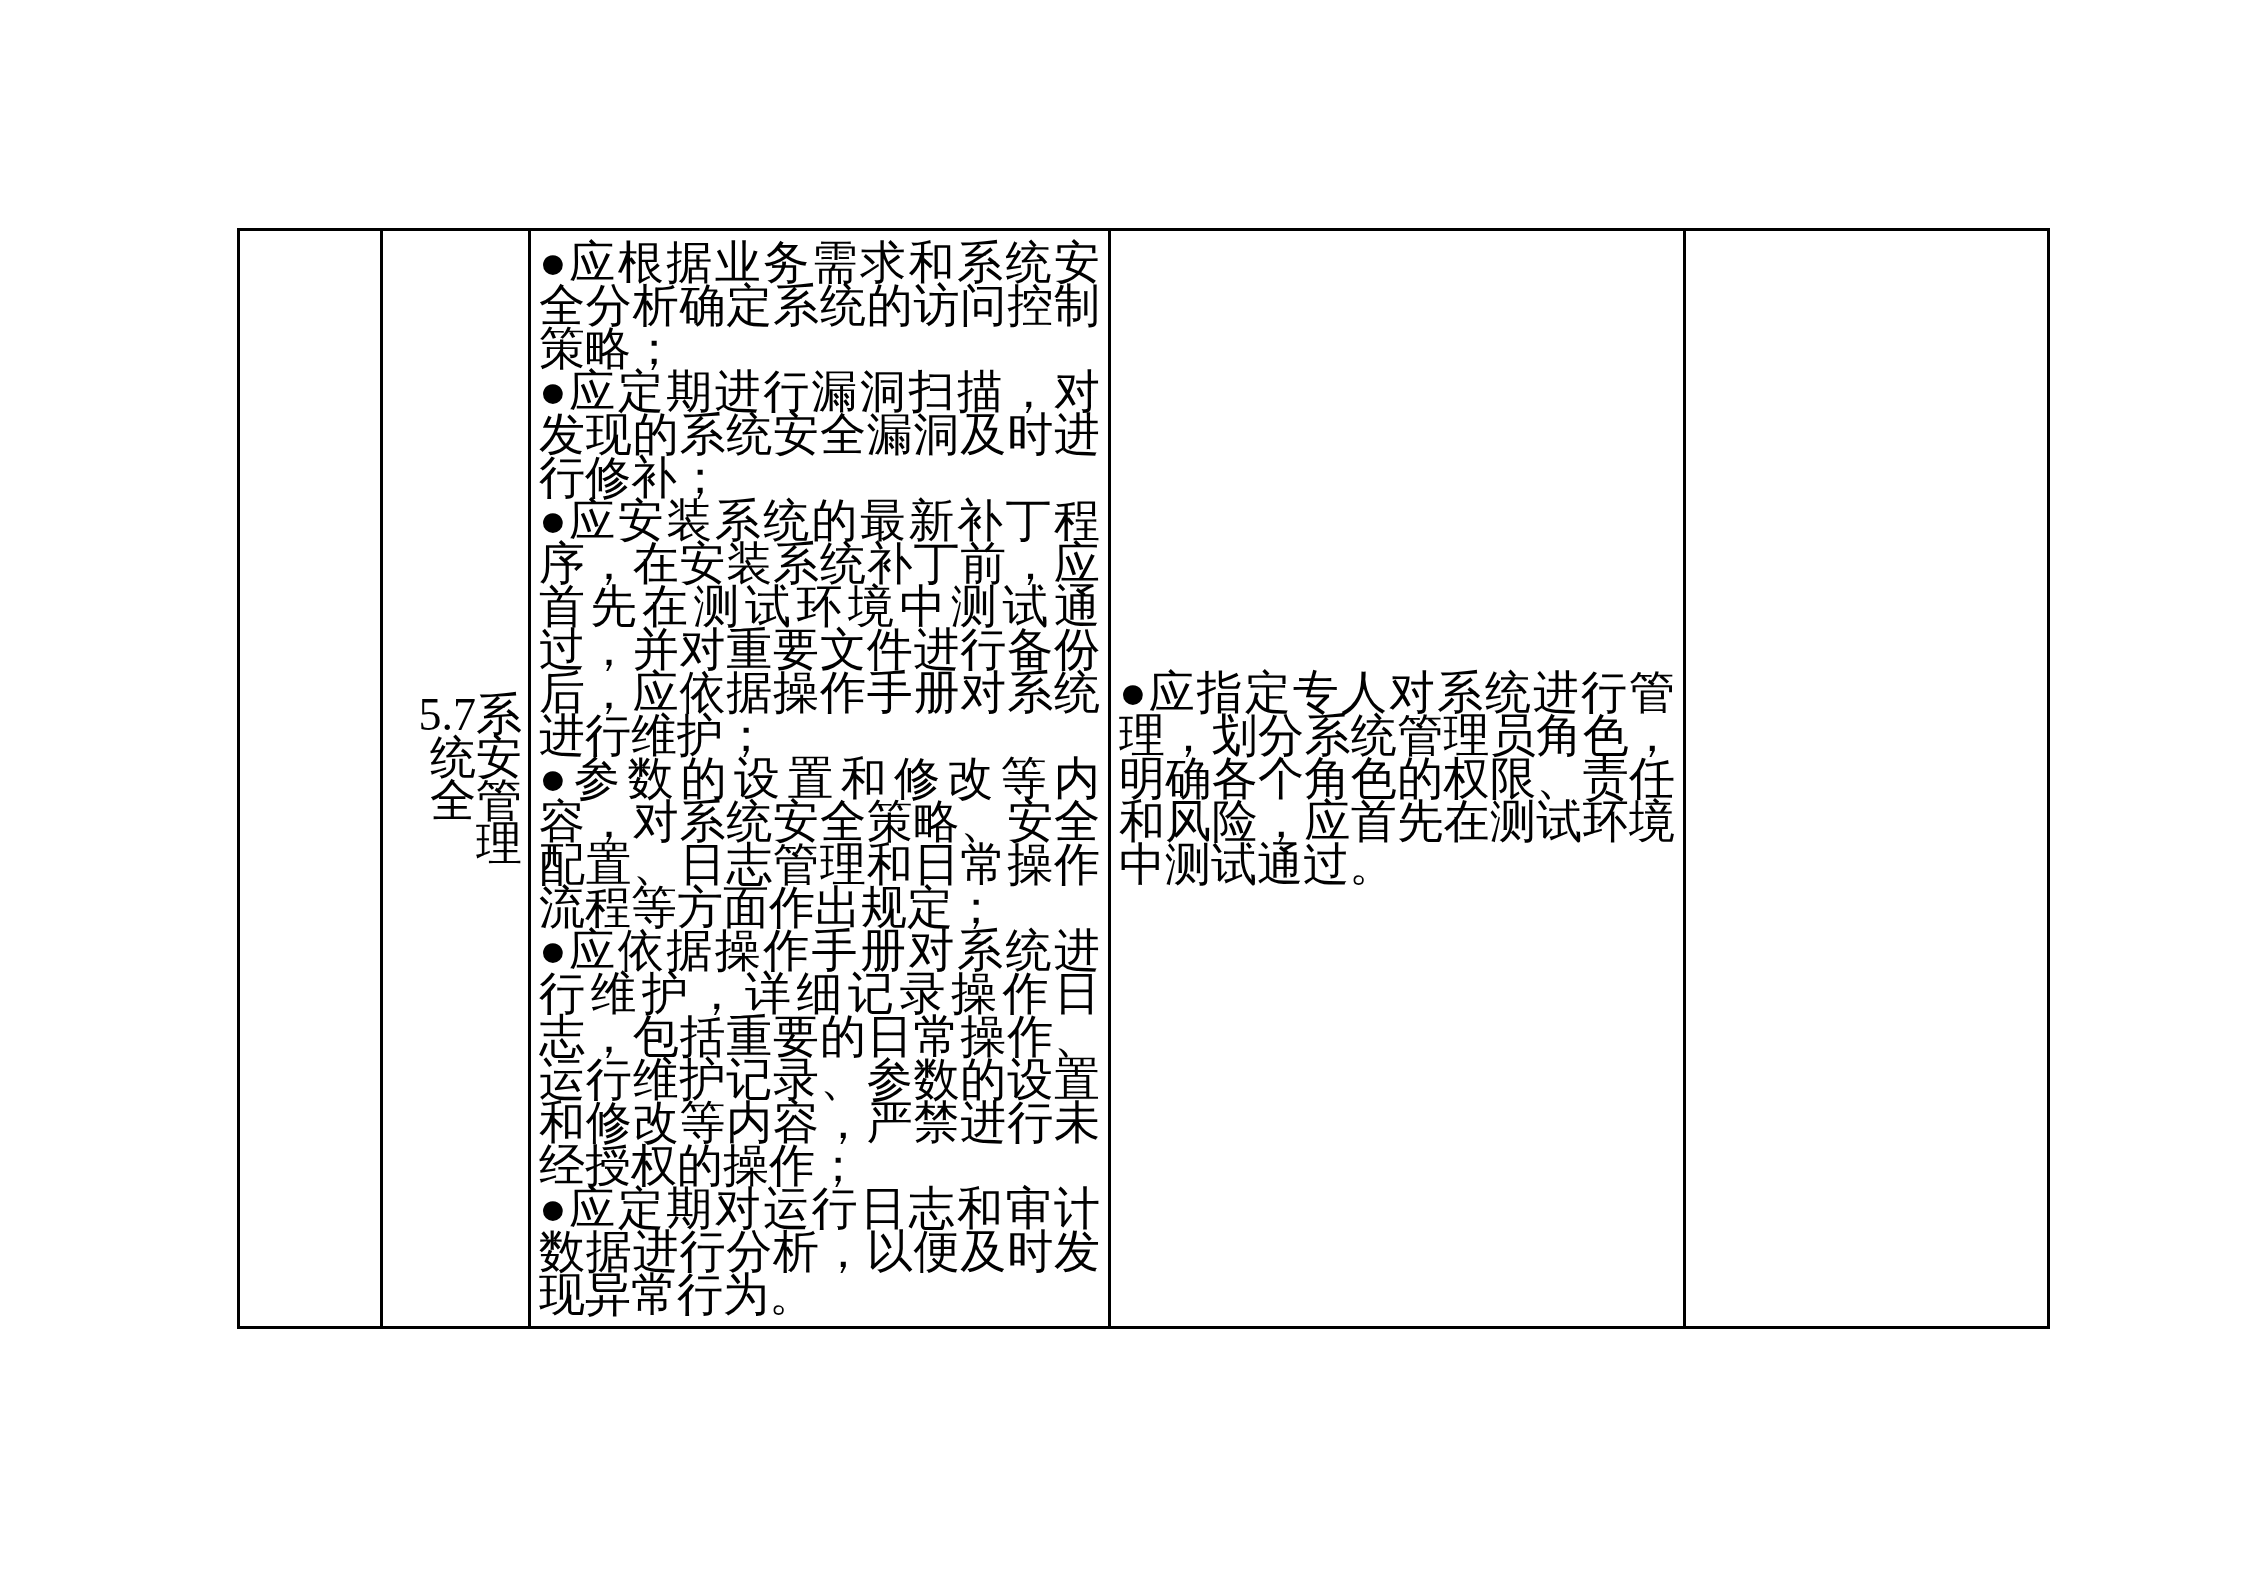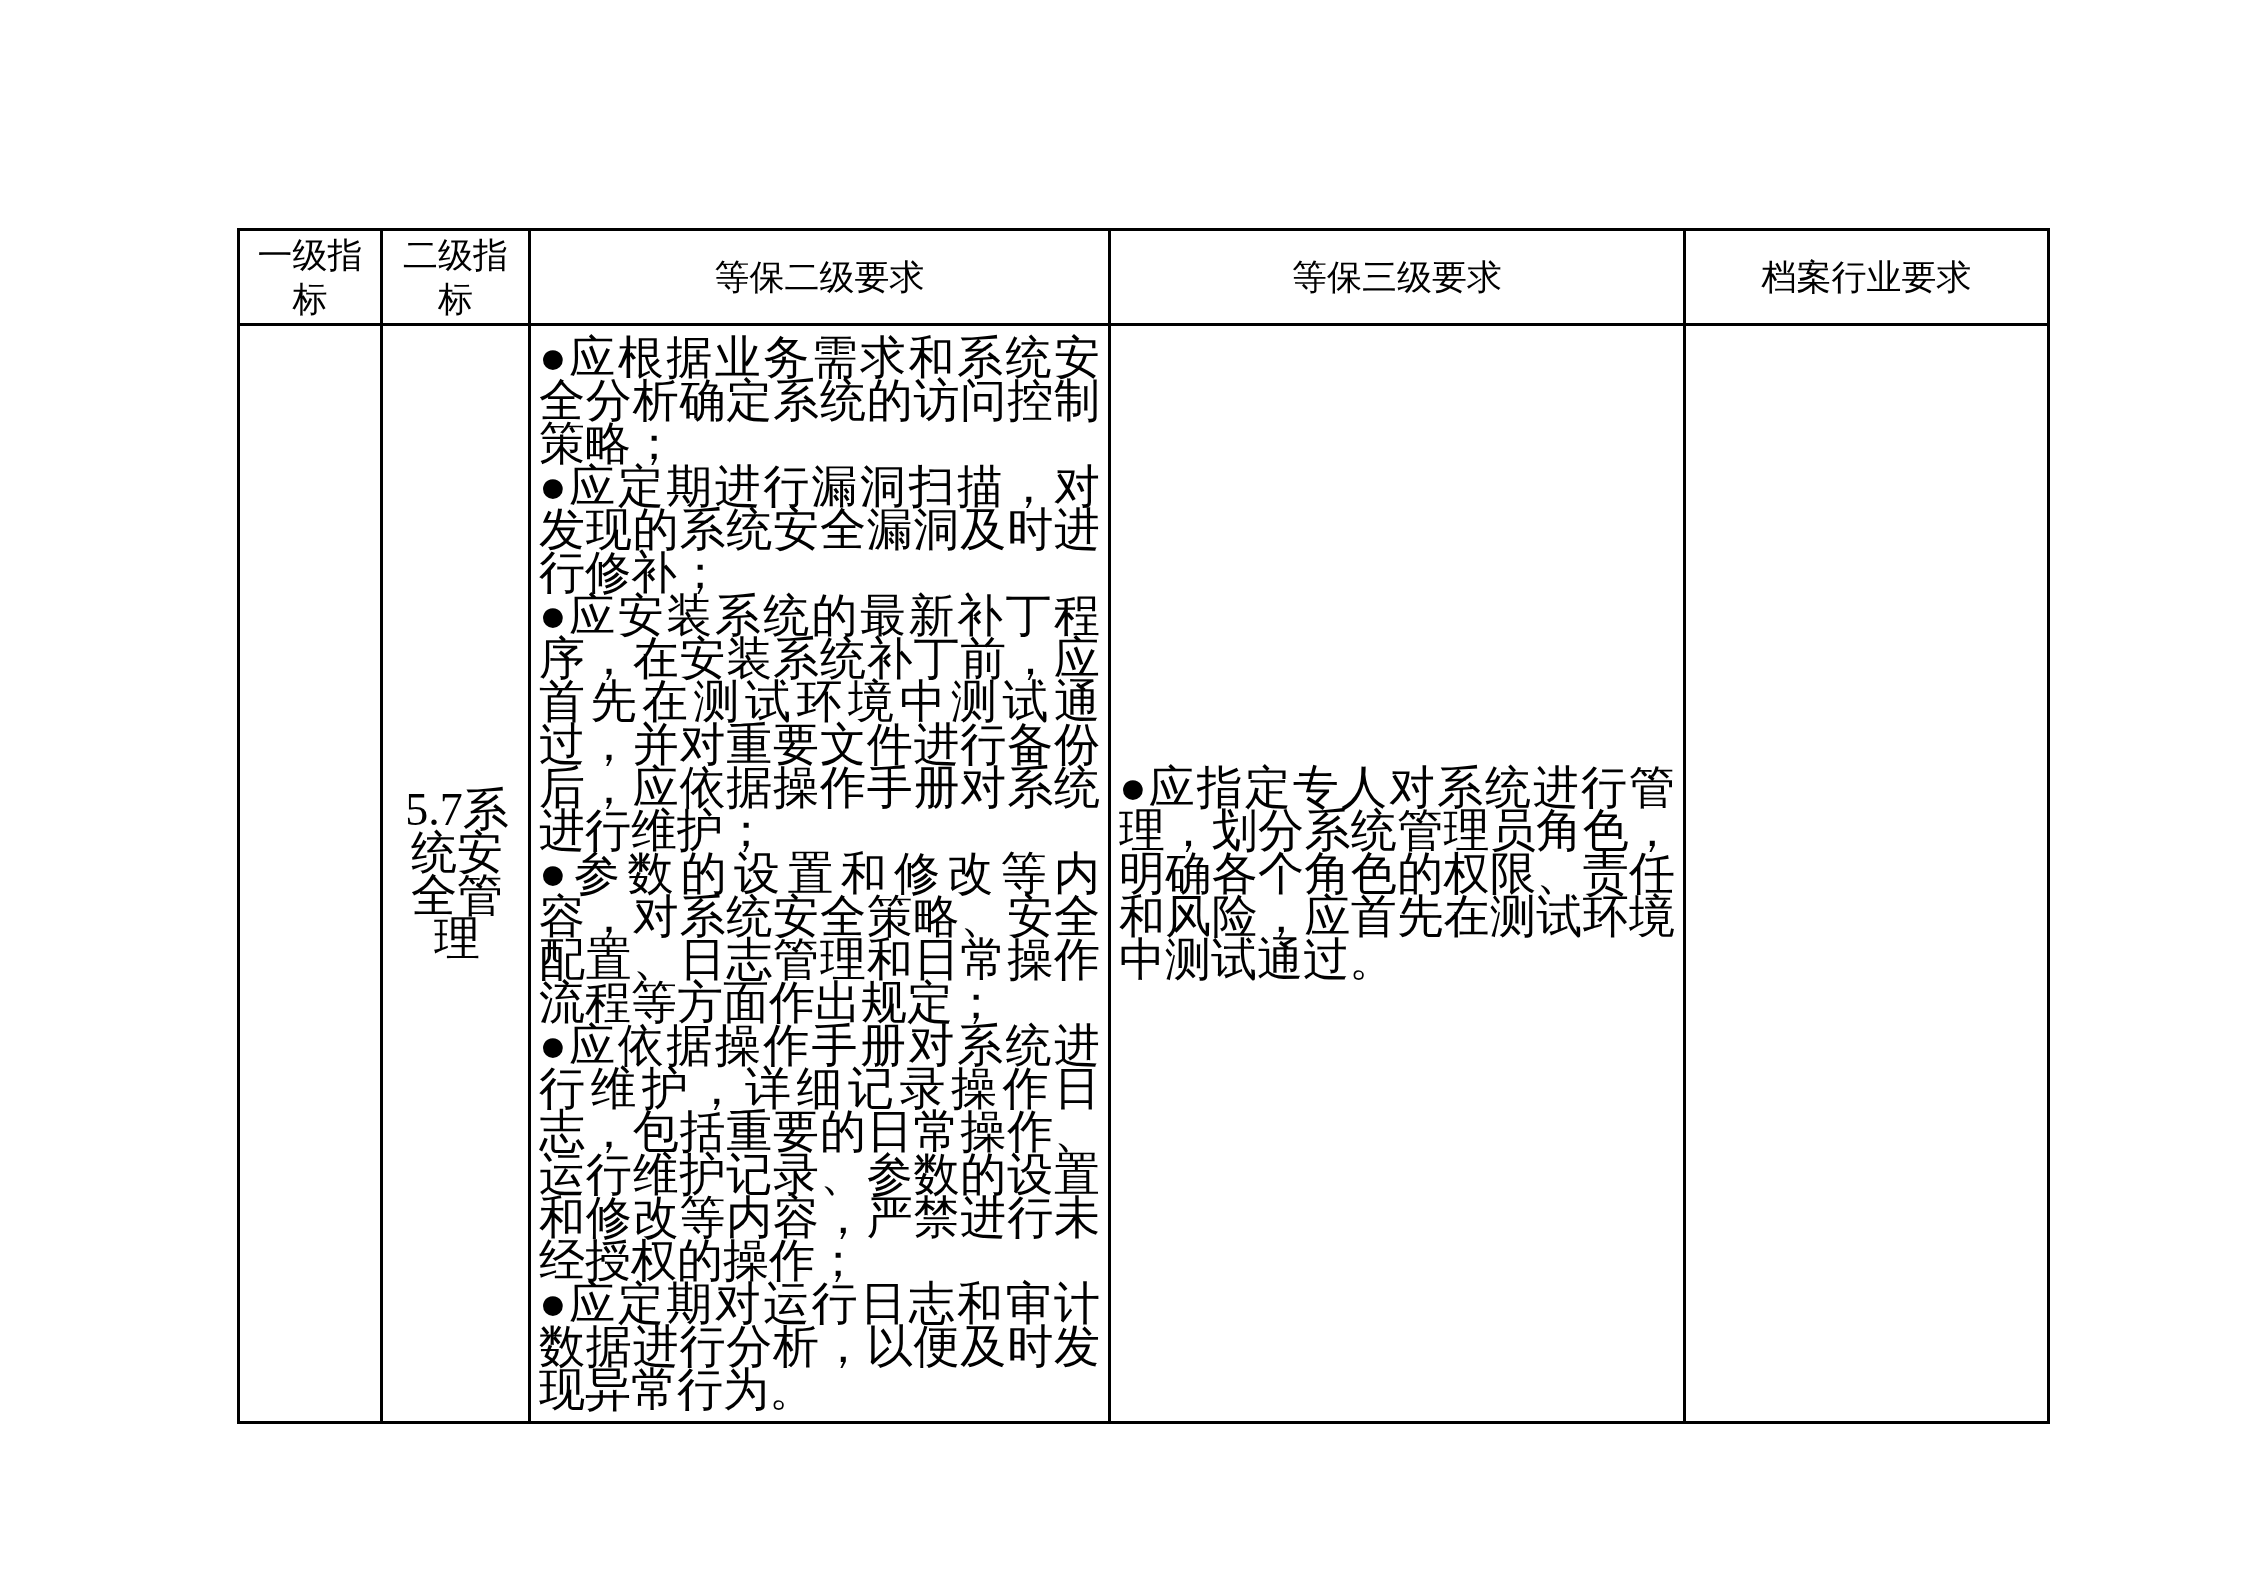--- a/index.html
+++ b/index.html
@@ -47,21 +47,21 @@
   }
   tr.header-row { height: 84px; }
   td.cell {
     font-size: 46px;
     line-height: 43px;
     padding: 10px 8px;
   }
   td.cell-indicator2 {
     
     font-family: "Liberation Serif", serif;
-    text-align: center;
+    text-align: right;
     padding: 10px 6px 10px 9px;
   }
   td.cell-requirements p {
     margin: 0;
     text-align: justify;
   }
   td.cell-req3 { vertical-align: middle; }
 </style>
 </head>
 <body>
@@ -71,27 +71,20 @@
   <table class="req-table">
     <colgroup>
       <col style="width:143px">
       <col style="width:148px">
       <col style="width:580px">
       <col style="width:575px">
       <col style="width:364px">
     </colgroup>
 
     <tbody>
-        <tr class="header-row">
-      <th>一级指标</th>
-      <th>二级指标</th>
-      <th>等保二级要求</th>
-      <th>等保三级要求</th>
-      <th>档案行业要求</th>
-    </tr>
 
     <tr>
       <td class="cell"></td>
 
       <td class="cell cell-indicator2">5.7系统安全管理</td>
 
       <td class="cell cell-requirements">
         <p>●应根据业务需求和系统安全分析确定系统的访问控制策略；</p>
         <p>●应定期进行漏洞扫描，对发现的系统安全漏洞及时进行修补；</p>
         <p>●应安装系统的最新补丁程序，在安装系统补丁前，应首先在测试环境中测试通过，并对重要文件进行备份后，应依据操作手册对系统进行维护；</p>

